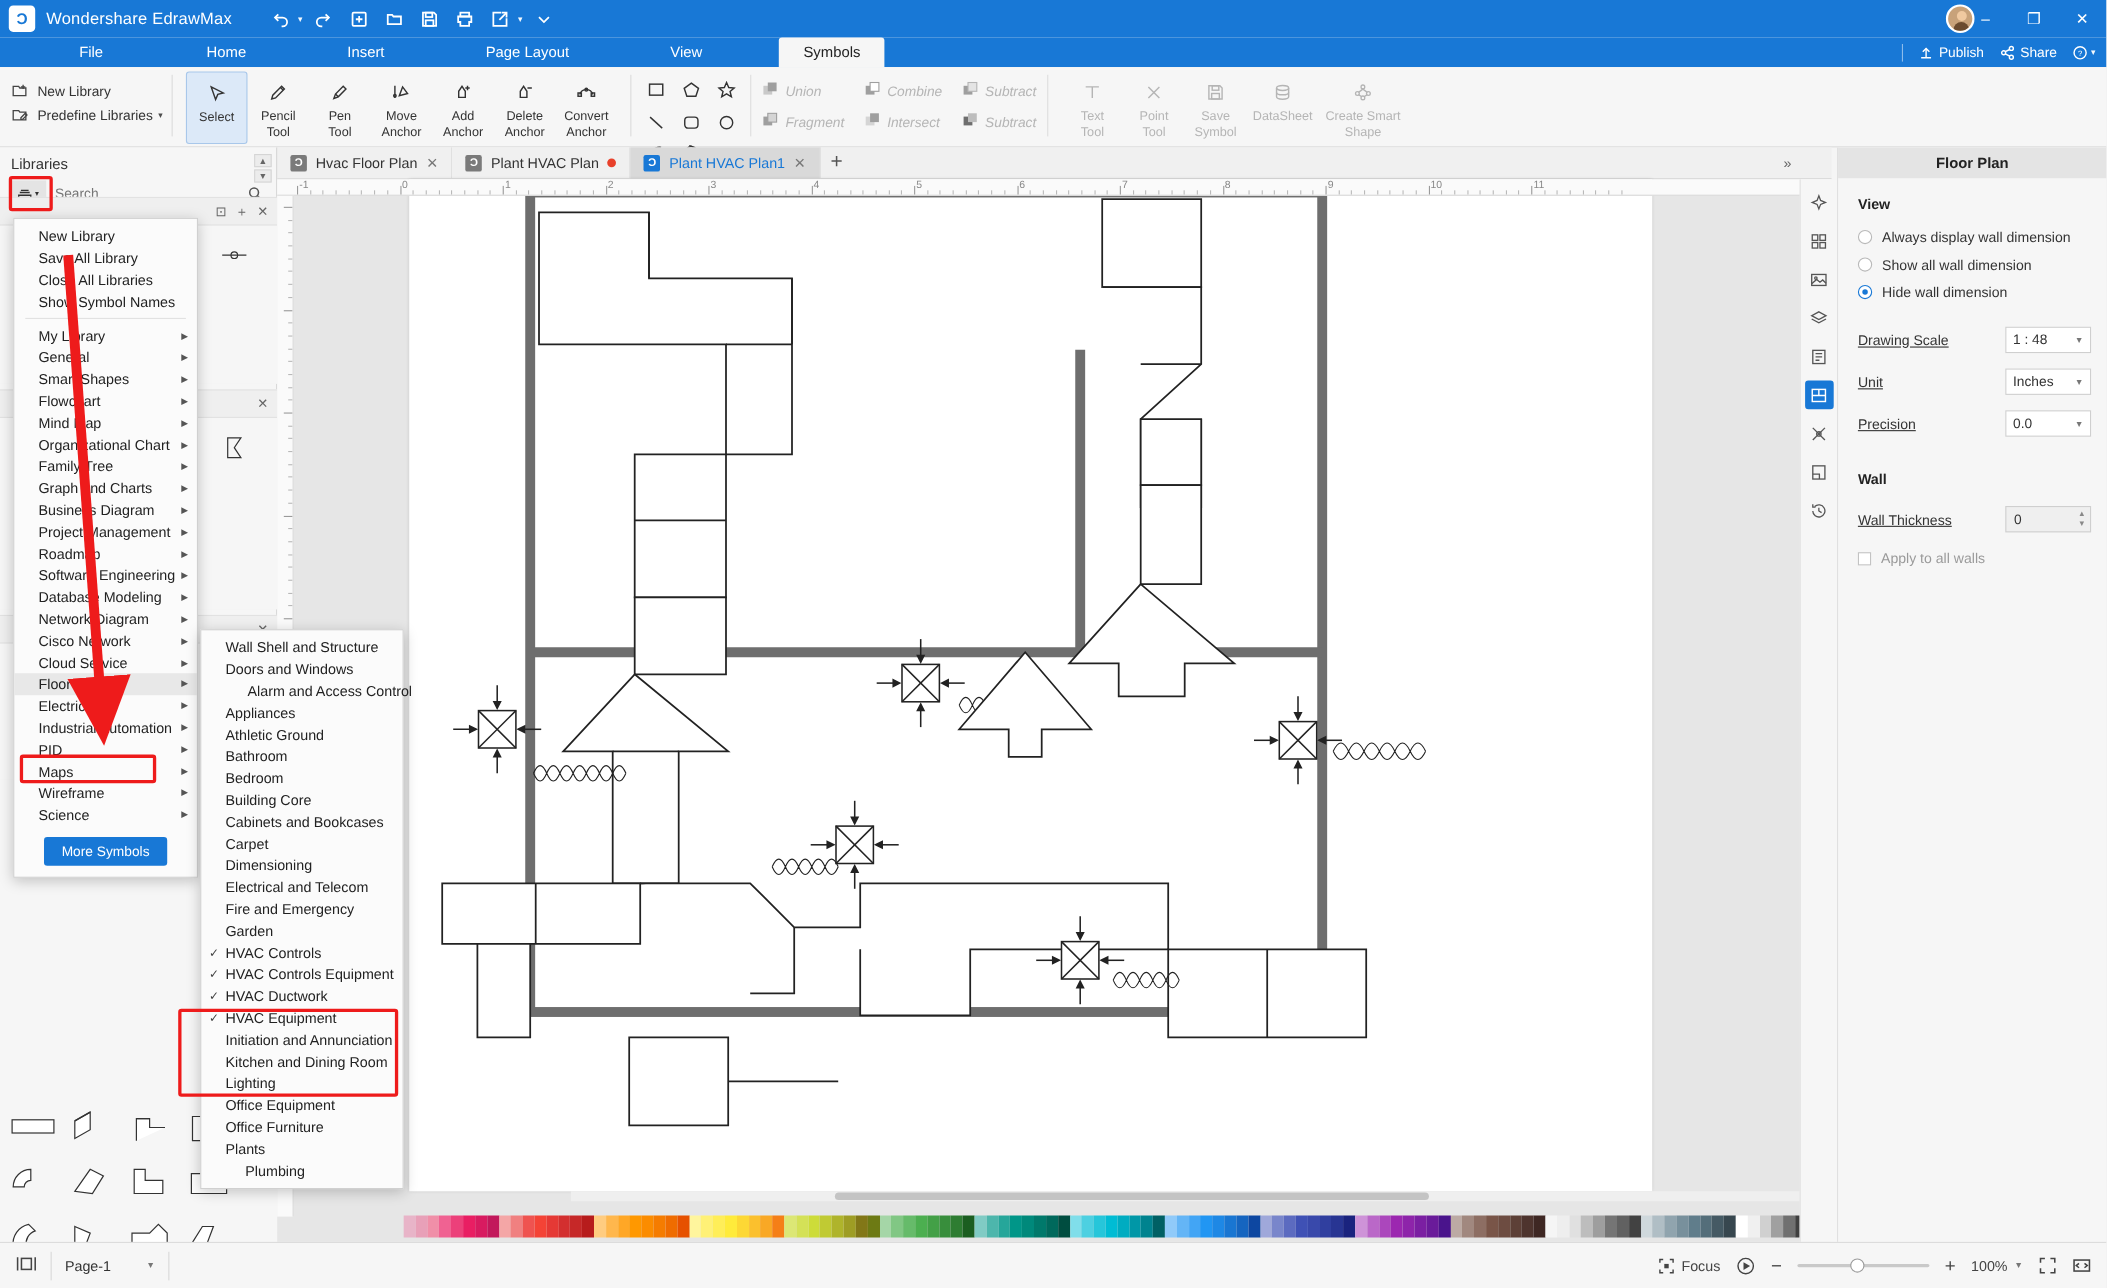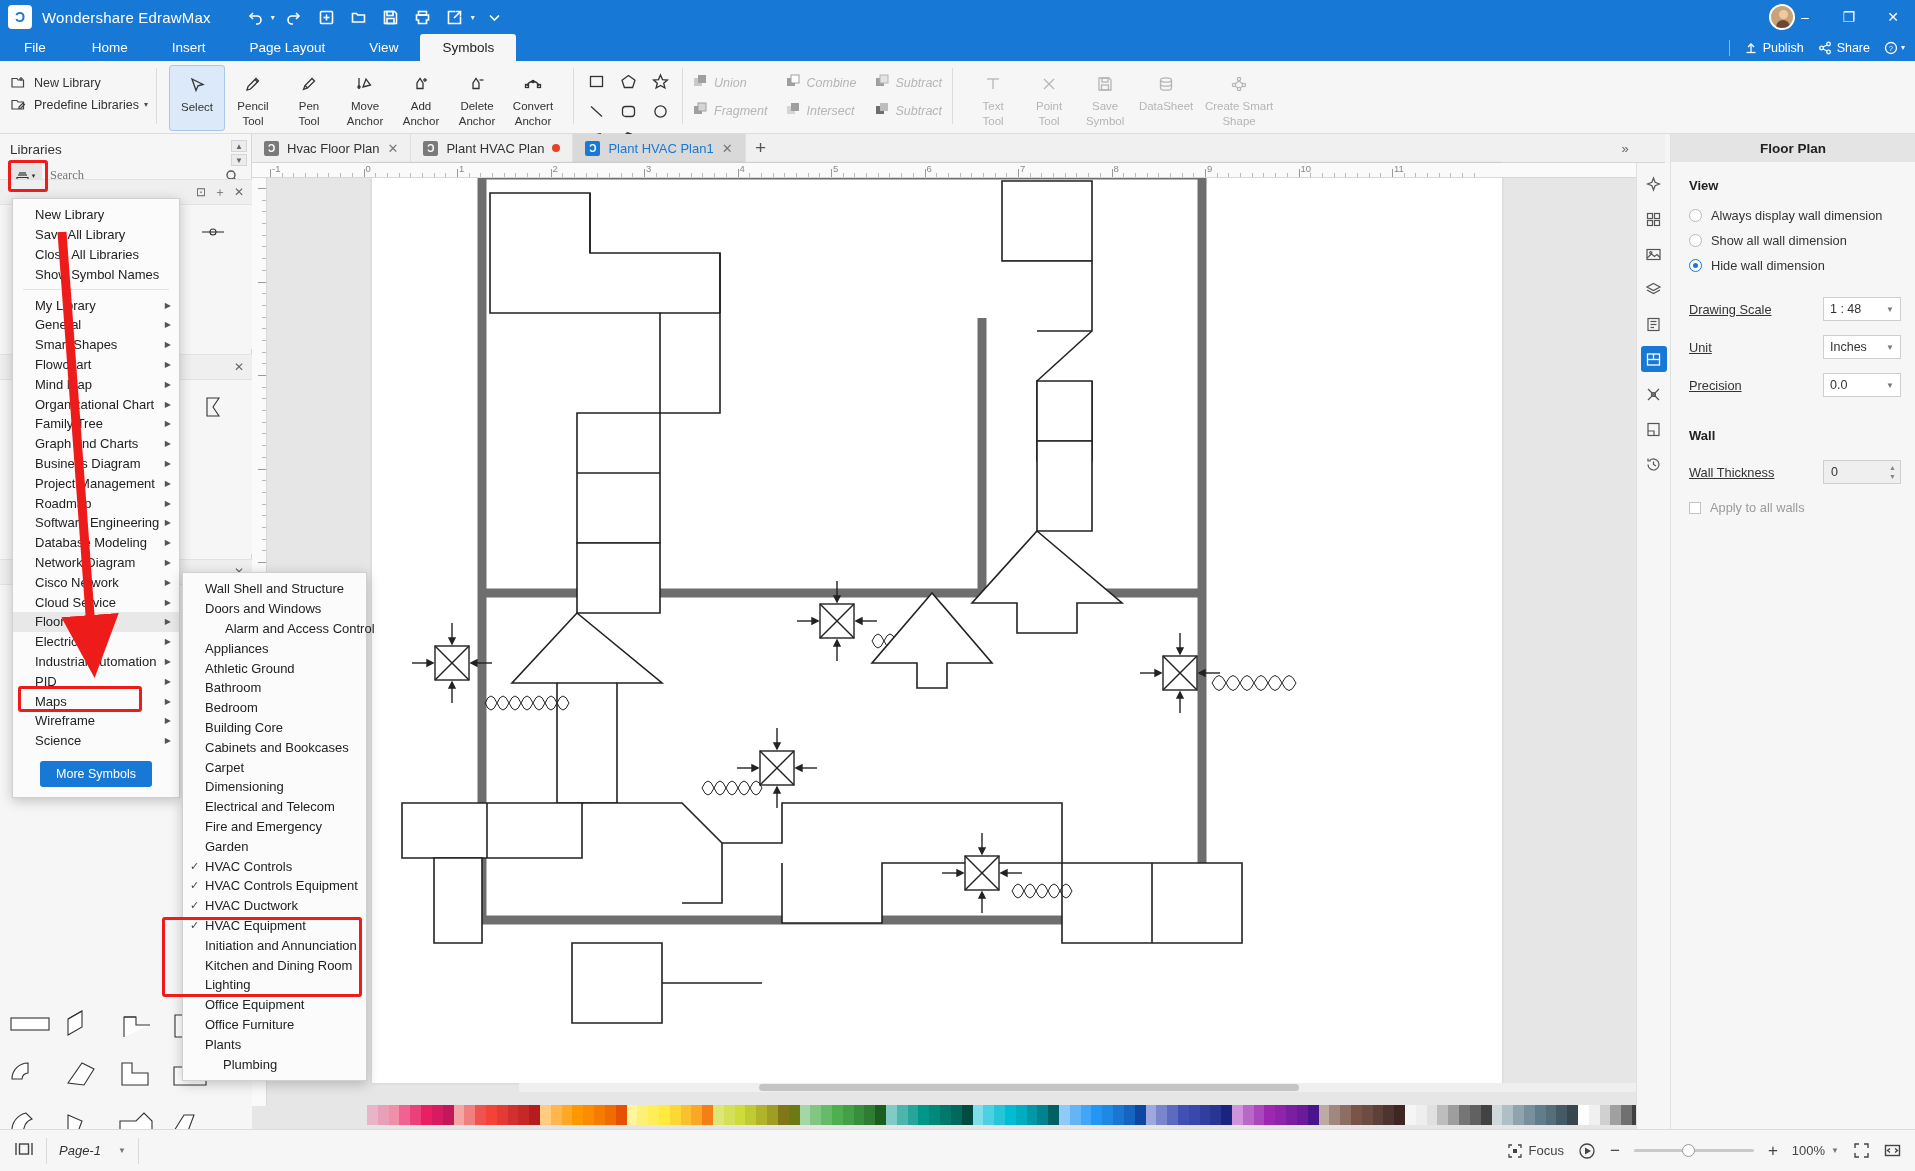--- a/index.html
+++ b/index.html
@@ -23,21 +23,21 @@
   .qa-btn{ width:28px;height:26px;display:flex;align-items:center;justify-content:center;
     cursor:pointer;border-radius:3px;}
   .qa-btn svg{stroke:#fff;fill:none;stroke-width:1.6;}
   .caret{ font-size:8px;margin-left:-2px;margin-right:2px;opacity:.95;}
   .win-ctrl{ position:absolute;right:0;top:0;height:34px;display:flex;align-items:center;}
   .win-btn{width:44px;height:34px;display:flex;align-items:center;justify-content:center;font-size:14px;cursor:pointer;}
 
   
   .ribbon-tabs{ position:absolute;left:0;top:34px;width:1915px;height:27px;background:#1878d6;
     display:flex;align-items:flex-end;}
-  .rtab{ padding:0 22px;height:27px;line-height:27px;color:#fff;font-size:13.5px;cursor:pointer;}
+  .rtab{ padding:0 22px;height:27px;line-height:27px;color:#fff;font-size:13.5px;cursor:pointer;margin-left:48px;}
   .rtab.active{ background:#f6f6f6;color:#222; border-radius:3px 3px 0 0;}
   .rtab.file{padding:0 24px;}
   .top-right-actions{ position:absolute;right:8px;top:34px;height:27px;display:flex;align-items:center;gap:14px;color:#fff;font-size:12.5px;}
   .tra{display:flex;align-items:center;gap:5px;cursor:pointer;}
   .avatar{ position:absolute;right:120px;top:4px;width:26px;height:26px;border-radius:50%;
     background:#c8a27a;border:2px solid #fff;overflow:hidden;}
   .avatar:after{content:"";position:absolute;left:5px;top:14px;width:14px;height:12px;border-radius:7px 7px 0 0;background:#6b4b2f;}
   .avatar:before{content:"";position:absolute;left:8px;top:4px;width:9px;height:9px;border-radius:50%;background:#f0c9a0;}
   .vsep{width:1px;height:16px;background:rgba(255,255,255,.5);}
 
@@ -77,21 +77,21 @@
 
   
   .leftpanel{ position:absolute;left:0;top:134px;width:252px;height:995px;background:#f6f6f6;
     border-right:1px solid #d6d6d6;}
   .lp-title{ padding:8px 10px 4px;font-size:13.5px;color:#333;}
   .lp-search{ margin:2px 8px 0 8px;height:26px;display:flex;align-items:center;
     border-bottom:1px solid #cfcfcf; }
   .lib-icon-btn{ width:34px;height:24px;display:flex;align-items:center;justify-content:center;
     gap:2px;background:#e4e4e4;cursor:pointer;}
   .lp-search input{ border:none;outline:none;background:transparent;flex:1;font-size:12.5px;
-    padding-left:8px;color:#333;font-family:Liberation Serif, serif;}
+    padding-left:8px;color:#333;font-family:Liberation Sans, sans-serif;}
   .srch-ic{width:22px;display:flex;align-items:center;justify-content:center;cursor:pointer;}
   .stackbtns{position:absolute;right:4px;top:6px;display:flex;flex-direction:column;gap:2px;}
   .stackbtns div{width:16px;height:12px;display:flex;align-items:center;justify-content:center;
     font-size:8px;color:#666;background:#ececec;border:1px solid #d5d5d5;cursor:pointer;}
 
   .lib-section{position:absolute;left:0;width:252px;background:#f6f6f6;}
   .lib-sec-head{height:26px;display:flex;align-items:center;padding:0 8px;font-size:12.5px;color:#444;
     border-top:1px solid #e2e2e2;border-bottom:1px solid #e2e2e2;background:#efefef;}
   .lib-sec-head .sp{flex:1;}
   .lib-sec-head span.ic{margin-left:8px;color:#666;font-size:12px;cursor:pointer;}
@@ -162,22 +162,22 @@
   .cbox{width:12px;height:12px;border:1.3px solid #c3c3c3;background:#fff;flex:none;}
 
   
   .colorstrip{position:absolute;left:367px;bottom:46px;width:1298px;height:20px;display:flex;}
   .colorstrip i{flex:1;height:20px;display:block;}
 
   
   .statusbar{position:absolute;left:0;bottom:0;width:1915px;height:42px;background:#f6f6f6;
     border-top:1px solid #dcdcdc;display:flex;align-items:center;}
   .sb-left{display:flex;align-items:center;gap:12px;padding-left:14px;}
-  .pagesel{display:flex;align-items:center;gap:17px;border-left:1px solid #d9d9d9;
-    border-right:1px solid #d9d9d9;padding:0 12px;height:26px;font-size:13px;color:#333;cursor:pointer;font-style:italic;}
+  .pagesel{display:flex;align-items:center;gap:32px;border-left:1px solid #d9d9d9;
+    border-right:1px solid #d9d9d9;padding:0 12px;height:26px;font-size:13px;color:#333;cursor:pointer;}
   .sb-right{position:absolute;right:14px;display:flex;align-items:center;gap:14px;font-size:13px;color:#444;}
   .zslider{width:120px;height:3px;background:#c9c9c9;position:relative;border-radius:2px;cursor:pointer;}
   .zslider .knob{position:absolute;left:48px;top:-5px;width:13px;height:13px;border-radius:50%;background:#fff;border:1.5px solid #9b9b9b;}
   .sb-btn{cursor:pointer;display:flex;align-items:center;gap:6px;}
 </style>
 </head>
 <body>
 
 <div id="app">
 

